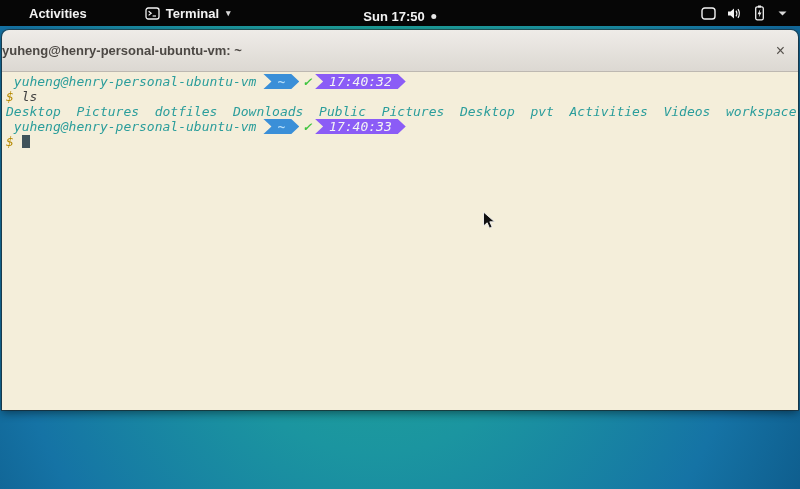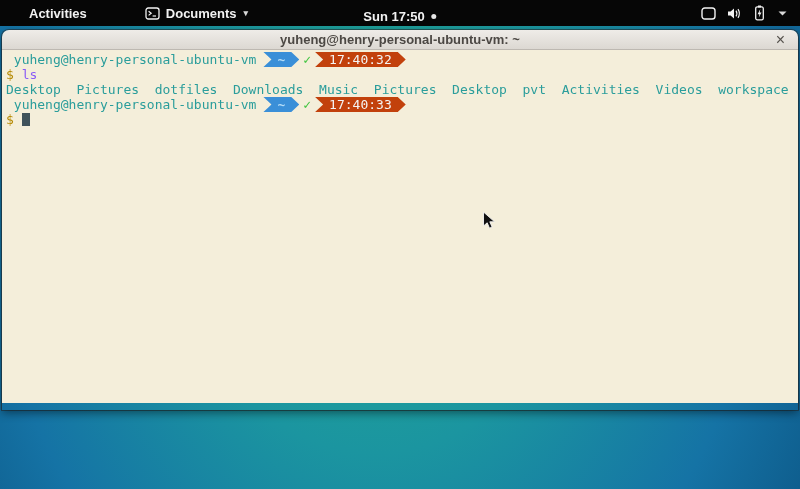--- a/index.html
+++ b/index.html
@@ -31,54 +31,54 @@
 
   
   .window {
     position: absolute; left: 2px; right: 2px; top: 30px; height: 380px;
     border-radius: 7px 7px 0 0;
     box-shadow: 0 3px 10px rgba(0,0,0,0.45), 0 0 0 1px rgba(40,40,40,0.55);
     z-index: 20;
     overflow: hidden;
   }
   .titlebar {
-    height: 20px;
+    height: 42px;
     background: linear-gradient(#efece8, #dcd8d2);
     border-bottom: 1px solid #bdb8b1;
-    display: flex; align-items: center; justify-content: center;
+    display: flex; align-items: center; justify-content: flex-start;
     position: relative;
   }
   .titlebar .title { font-size: 13px; font-weight: 700; color: #4c4844; }
   .titlebar .close {
     position: absolute; right: 13px; top: 50%; transform: translateY(-50%);
     font-size: 16px; line-height: 16px; color: #55514c; cursor: default;
   }
   .term {
     height: 353px;
     background: #f4eeda;
     font-family: "DejaVu Sans Mono", monospace;
     font-size: 13px; line-height: 15px;
     padding: 2px 0 0 4px;
     color: #555;
   }
-  .line { display: flex; align-items: center; height: 15px; white-space: pre; }
+  .line { display: flex; align-items: center; height: 15px; white-space: pre; font-style: italic; }
   .indent { padding-left: 1ch; }
   .user { color: #2a9d9b; }
   .dollar { color: #b58900; }
-  .cmd { color: #8b5cf6; margin-left: 1ch; }
+  .cmd { color: #404040; margin-left: 1ch; }
   .dir { color: #2a9d9b; }
   .dir + .dir { margin-left: 2ch; }
 
   .seg {
     display: inline-flex; align-items: center;
     height: 15px; padding: 0 14px;
     clip-path: polygon(0 0, calc(100% - 8px) 0, 100% 50%, calc(100% - 8px) 100%, 0 100%, 8px 50%);
   }
   .seg.blue { background: #3a8fd8; color: #b3dcf8; margin-left: 7px; font-weight: 700; }
-  .seg.dark { background: #c2410c; color: #f4f4f4; margin-left: 3px; }
+  .seg.dark { background: #8b5cf6; color: #f4f4f4; margin-left: 3px; }
   .check { color: #3fc43f; font-weight: 700; margin-left: 4px; margin-right: 1px; }
 
   .cursor-block { width: 8px; height: 13px; background: #40525a; margin-left: 1ch; display: inline-block; }
 
   
   .mouse { position: absolute; left: 482px; top: 211px; z-index: 40; }
 </style>
 </head>
 <body>
 
@@ -86,21 +86,21 @@
   <div class="tb-left">
     <div class="tb-item">Activities</div>
     <div class="tb-item">
       <span class="term-icon">
         <svg width="15" height="13" viewBox="0 0 15 13">
           <rect x="1" y="1" width="13" height="11" rx="2.2" fill="none" stroke="#f2f2f2" stroke-width="1.3"></rect>
           <polyline points="3.6,4.2 6.2,6.3 3.6,8.4" fill="none" stroke="#f2f2f2" stroke-width="1.2"></polyline>
           <line x1="7.6" y1="9" x2="11" y2="9" stroke="#f2f2f2" stroke-width="1.2"></line>
         </svg>
       </span>
-      <span>Documents</span>
+      <span>Terminal</span>
       <span class="caret">▾</span>
     </div>
   </div>
 
   <div class="tb-center">
     <span>Sun 17:50</span>
     <span class="notif-dot"></span>
   </div>
 
   <div class="tb-right">
@@ -143,21 +143,21 @@
       <span class="seg blue"><span>~</span></span>
       <span class="check">✓</span>
       <span class="seg dark"><span>17:40:32</span></span>
     </div>
 
     <div class="line">
       <span class="dollar">$</span>
       <span class="cmd">ls</span>
     </div>
 
-    <div class="line"><span class="dir">Desktop</span><span class="dir">Pictures</span><span class="dir">dotfiles</span><span class="dir">Downloads</span><span class="dir">Music</span><span class="dir">Pictures</span><span class="dir">Desktop</span><span class="dir">pvt</span><span class="dir">Activities</span><span class="dir">Videos</span><span class="dir">workspace</span></div>
+    <div class="line"><span class="dir">Desktop</span><span class="dir">Pictures</span><span class="dir">dotfiles</span><span class="dir">Downloads</span><span class="dir">Public</span><span class="dir">Pictures</span><span class="dir">Desktop</span><span class="dir">pvt</span><span class="dir">Activities</span><span class="dir">Videos</span><span class="dir">workspace</span></div>
 
     <div class="line">
       <span class="user indent">yuheng@henry-personal-ubuntu-vm</span>
       <span class="seg blue"><span>~</span></span>
       <span class="check">✓</span>
       <span class="seg dark"><span>17:40:33</span></span>
     </div>
 
     <div class="line">
       <span class="dollar">$</span>

